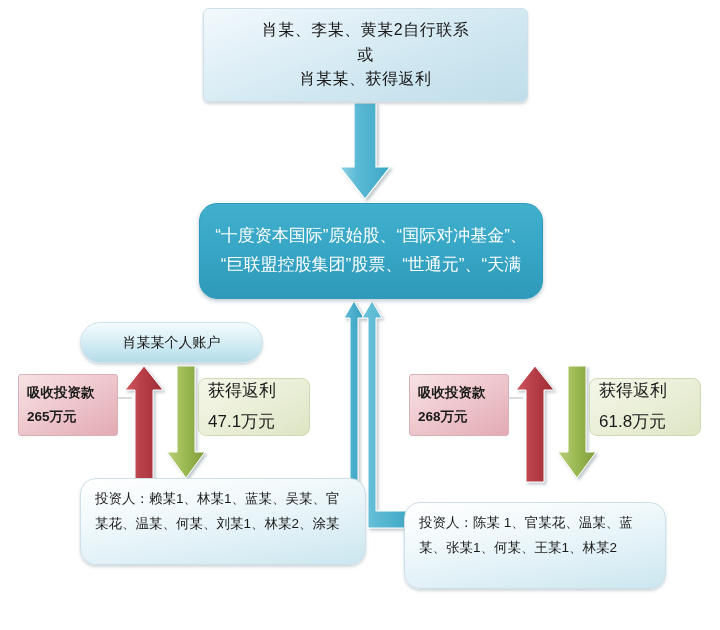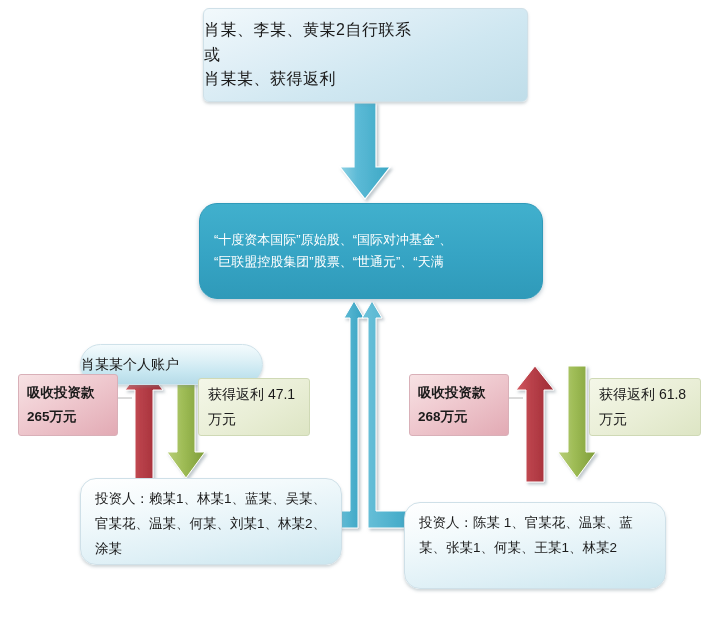--- a/index.html
+++ b/index.html
@@ -7,21 +7,21 @@
     width:720px;height:630px;background:#ffffff;
     font-family:"Liberation Sans","DejaVu Sans",sans-serif;
     position:relative;overflow:hidden;
   }
   #stage{position:absolute;left:0;top:0;width:720px;height:630px;}
 
   
   .box{
     position:absolute;box-sizing:border-box;
     display:flex;align-items:center;justify-content:center;
-    color:#1a1a1a;line-height:1.55;
+    text-align:center;color:#1a1a1a;line-height:1.55;
     border-radius:14px;
   }
   .box .txt{display:block;width:100%;}
 
   
   #box-top{
     left:203px;top:8px;width:325px;height:94px;
     background:linear-gradient(160deg,#f2f9fc 0%,#e2f0f7 28%,#cfe7f1 62%,#bfdde9 100%);
     border:1px solid #cfe0e8;
     border-radius:6px;
@@ -29,67 +29,67 @@
     font-size:16px;letter-spacing:.5px;
   }
 
   
   #box-center{
     left:199px;top:203px;width:344px;height:96px;
     background:linear-gradient(180deg,#41b0cd 0%,#36a4c4 55%,#2f9ab9 100%);
     border:1px solid #2f9ab9;
     border-radius:18px;
     box-shadow:0 2px 4px rgba(90,120,140,.4);
-    color:#ffffff;font-size:13px;line-height:1.7;
+    color:#ffffff;font-size:17px;line-height:1.7;
     padding:0 14px;
   }
 
   
   .acct{
     background:linear-gradient(180deg,#f4fbfd 0%,#dcf0f6 40%,#c6e6f0 72%,#b6dbe8 100%);
     border:1px solid #cfe2ea;
     border-radius:24px;
     box-shadow:0 2px 3px rgba(120,140,150,.35);
     font-size:14px;
   }
-  #box-acct-left{left:80px;top:322px;width:183px;height:41px;margin-top:22px;}
+  #box-acct-left{left:80px;top:322px;width:183px;height:41px;}
   #box-acct-right{left:466px;top:322px;width:183px;height:41px;}
 
   
   .investors{
     background:linear-gradient(170deg,#ffffff 0%,#f3fafc 30%,#dff0f6 68%,#cbe6ef 100%);
     border:1px solid #cfe0e8;
     border-radius:16px;
     box-shadow:0 2px 3px rgba(120,140,150,.35);
     font-size:13.5px;line-height:1.85;
     text-align:left;justify-content:flex-start;
     padding:8px 14px 10px 14px;
     align-items:flex-start;
   }
-  #box-inv-left{left:80px;top:478px;width:262px;height:87px;}
+  #box-inv-left{left:80px;top:478px;width:286px;height:87px;}
   #box-inv-right{left:404px;top:478px;width:262px;height:87px;margin-top:24px;}
 
   
   .label-red{
     background:linear-gradient(150deg,#f7e2e4 0%,#efc9cf 45%,#e2aab4 100%);
     border:1px solid #d9b0b8;
     border-radius:3px;
     font-size:13.5px;font-weight:bold;line-height:1.75;
     text-align:left;justify-content:flex-start;padding:14px 8px;
     align-items:center;
   }
   #label-red-left{left:18px;top:374px;width:100px;height:62px;}
   #label-red-right{left:409px;top:374px;width:100px;height:62px;}
 
   
   .label-green{
     background:linear-gradient(150deg,#f4f7e8 0%,#e9eed6 55%,#dde5c4 100%);
     border:1px solid #cfd9b5;
-    border-radius:3px;
-    font-size:14px;line-height:1.8;
+    border-radius:8px;
+    font-size:17px;line-height:1.8;
     text-align:left;justify-content:flex-start;padding:6px 9px;
     align-items:center;
   }
   #label-green-left{left:198px;top:378px;width:112px;height:58px;}
   #label-green-right{left:589px;top:378px;width:112px;height:58px;}
 
   svg#arrows{position:absolute;left:0;top:0;width:720px;height:630px;pointer-events:none;}
 </style>
 </head>
 <body>

